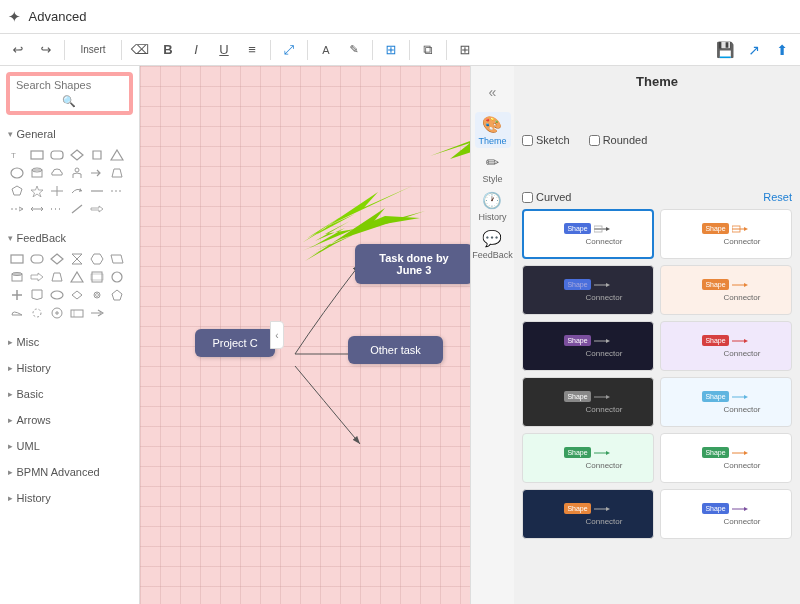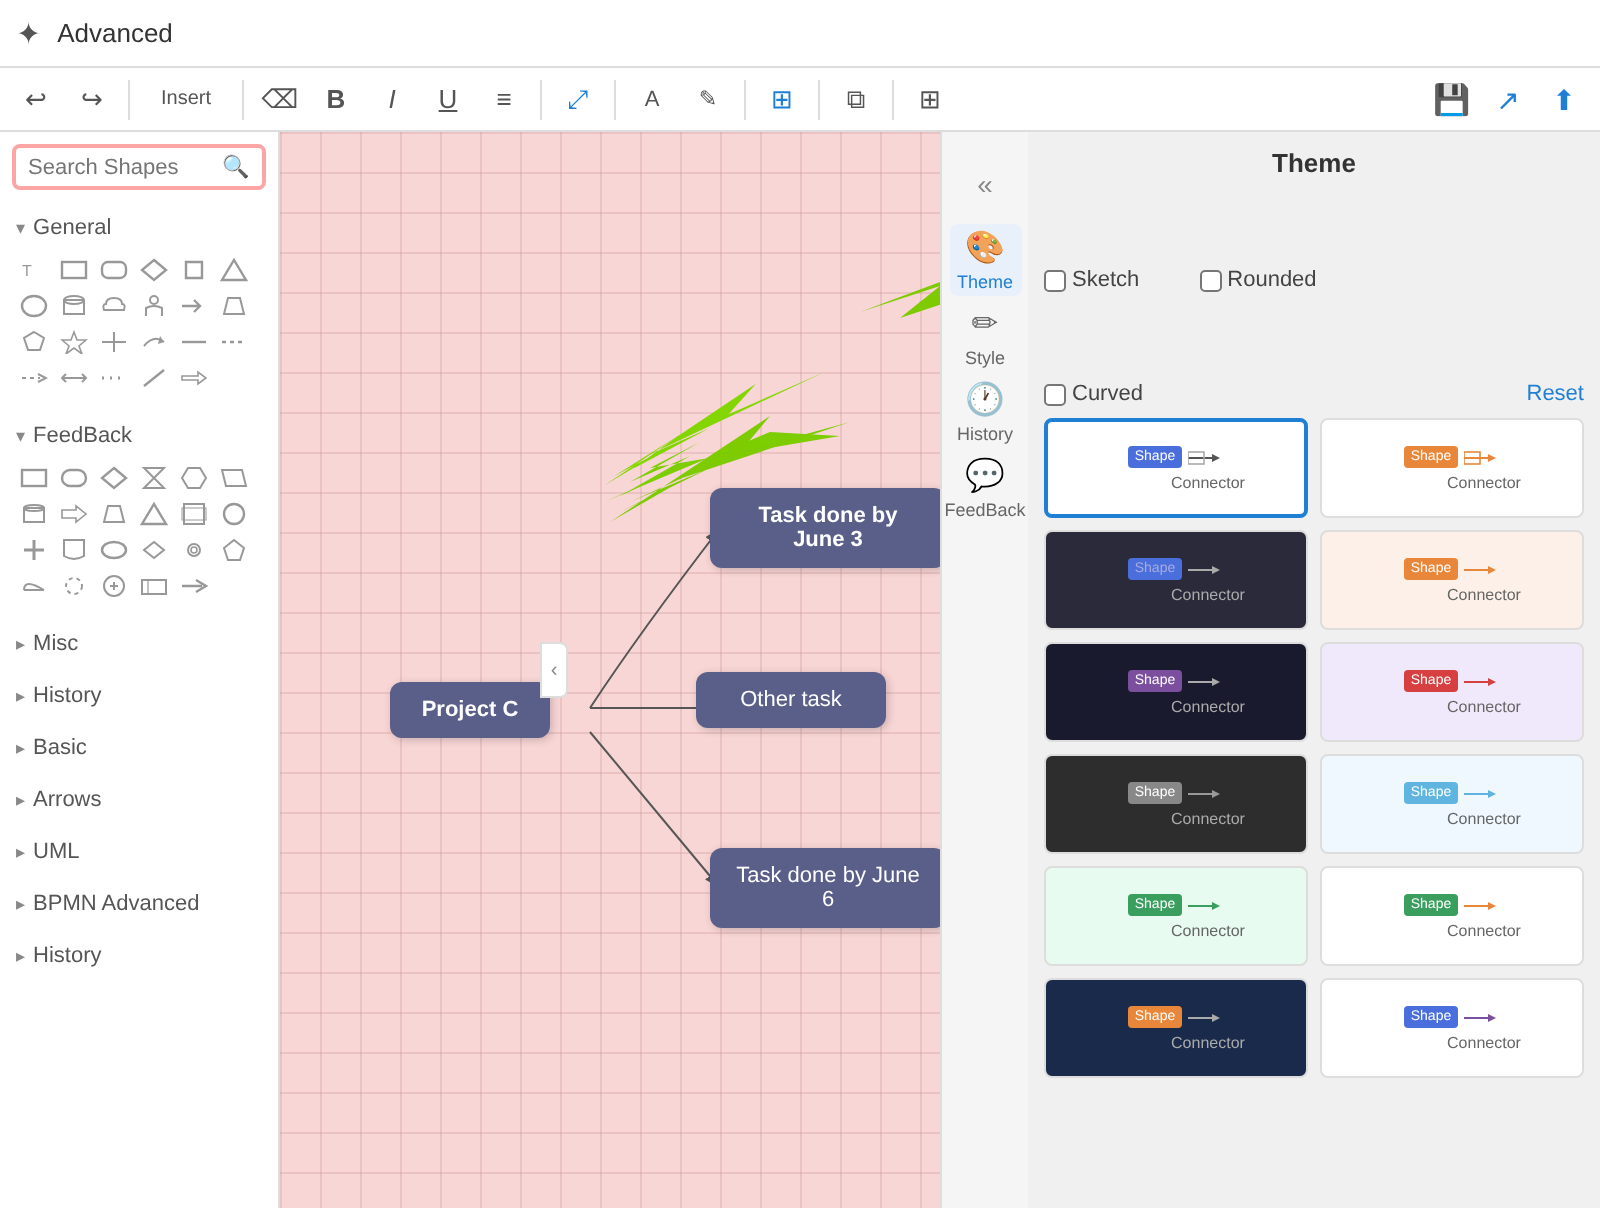--- a/index.html
+++ b/index.html
@@ -25,22 +25,22 @@
 
     
     #main { display: flex; flex: 1; overflow: hidden; }
 
     
     #left-panel {
       width: 140px; background: #fff; border-right: 1px solid #ddd;
       display: flex; flex-direction: column; overflow-y: auto; flex-shrink: 0;
     }
     .search-box {
-      display: flex; align-items: center; margin: 6px; border: 2px solid #fca5a5;
-      border-radius: 4px; padding: 3px 6px; gap: 4px;
+      display: flex; align-items: center; margin: 6px; border: 4px solid #fca5a5;
+      border-radius: 4px; padding: 3px 6px; gap: 4px; flex-direction: column;
     }
     .search-box input { border: none; outline: none; font-size: 11px; width: 100%; color: #666; }
     .search-icon { color: #999; font-size: 11px; }
 
     .shape-category { padding: 4px 8px; }
     .category-header {
       font-size: 11px; color: #555; cursor: pointer; display: flex; align-items: center; gap: 4px;
       padding: 3px 0; user-select: none;
     }
     .category-header .arrow { font-size: 9px; color: #888; }
@@ -89,21 +89,21 @@
       justify-content: center; cursor: pointer; border-radius: 4px; font-size: 9px;
       color: #666; gap: 2px;
     }
     .right-icon-btn.active { color: #1e7fd4; background: #e8f0fb; }
     .right-icon-btn .icon-sym { font-size: 16px; }
 
     #right-container { display: flex; flex: 1; }
     #theme-panel { flex: 1; padding: 8px; overflow-y: auto; }
     .theme-title { font-size: 13px; font-weight: 600; text-align: center; color: #333; margin-bottom: 8px; }
 
-    .theme-options-row { display: flex; gap: 22px; align-items: flex-end; margin-bottom: 4px; margin-top: 45px; }
+    .theme-options-row { display: flex; gap: 11px; align-items: flex-end; margin-bottom: 4px; margin-top: 45px; }
     .theme-checkbox { display: flex; align-items: center; gap: 3px; font-size: 11px; color: #444; }
     .theme-checkbox input { width: 11px; height: 11px; }
     .reset-btn {
       margin-left: auto; font-size: 11px; color: #1e7fd4; cursor: pointer; background: none; border: none;
     }
 
     .theme-grid { display: grid; grid-template-columns: 1fr 1fr; gap: 6px; margin-top: 6px; }
     .theme-card {
       border: 1px solid #ddd; border-radius: 4px; padding: 4px; cursor: pointer;
       display: flex; flex-direction: column; gap: 2px; min-height: 50px;
@@ -543,25 +543,24 @@
 
       <g transform="translate(165, 130)">
         <polygon points="120,15 30,45 60,32 10,55 50,38 5,60 40,42 0,65 80,12 65,30" fill="#7ecb00"></polygon>
       </g>
 
       <g transform="translate(290, 55)">
         <polygon points="0,35 80,5 55,18 95,0 60,15 100,5 65,20 105,10 20,38 40,22" fill="#7ecb00"></polygon>
       </g>
     </svg>
 
-    <div class="node" style="left:55px; top:275px; width:77px;font-weight:bold;">Project C</div>
+    <div class="node" style="left:55px; top:263px; width:77px;">Project C</div>
     <div class="node" style="left:215px; top:178px; width:118px;font-weight:bold;">Task done by June 3</div>
 
     <div class="node" style="left:208px; top:270px; width:95px;">Other task</div>
-    <div class="node" style="left:215px; top:358px; width:118px;">Task done by June 6</div>
 
   </div>
 
   <div id="right-container">
     <div id="right-icons">
 
       <div class="right-icon-btn" style="font-size:14px; color:#888;">«</div>
 
       <div class="right-icon-btn active">
         <span class="icon-sym">🎨</span>

